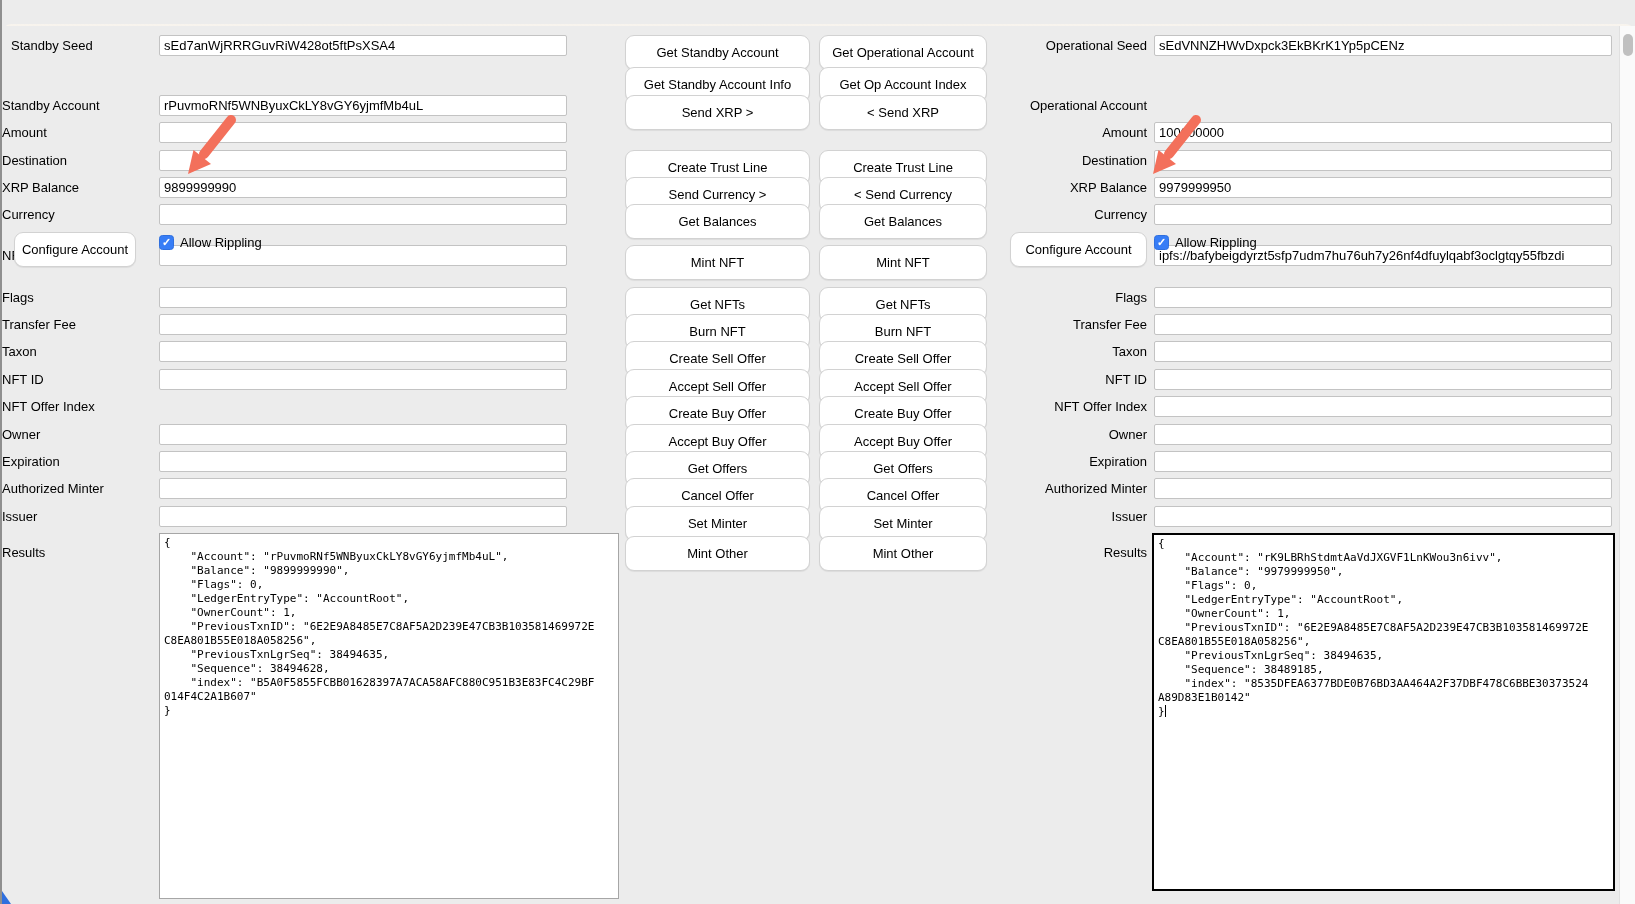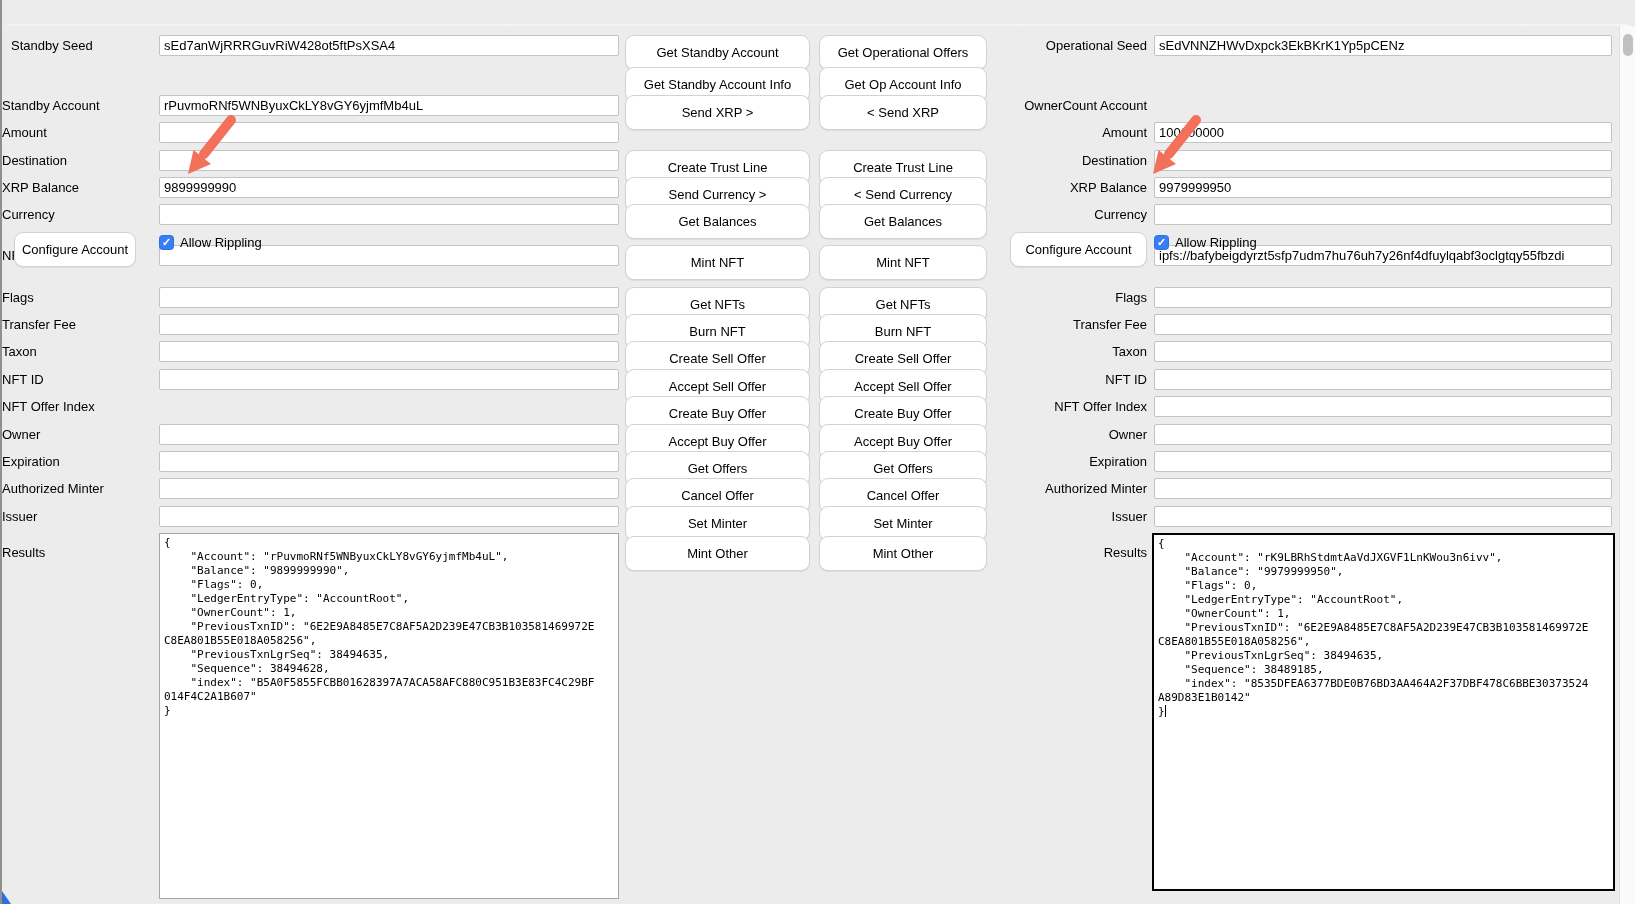--- a/index.html
+++ b/index.html
@@ -18,21 +18,21 @@
   .tl.green{left:49px;background:#27c93f;border:0.5px solid #1aab29;}
   
   .content{position:absolute;left:0;top:26px;right:0;bottom:0;background:#ececec;}
   .lbl{position:absolute;height:21px;line-height:21px;font-size:13px;color:#000;}
   .lblL{left:0;width:150px;text-align:left;}
   .lblL.seed{left:9px;width:150px;text-align:left;}
   .lblR{left:945px;width:200px;text-align:right;}
   input.field{position:absolute;height:21px;box-sizing:border-box;background:#fff;
     border:1px solid #c3c3c3;border-radius:2px;font-family:"Liberation Sans",sans-serif;
     font-size:13px;color:#000;padding:0 4px;outline:none;}
-  .fieldL{left:157px;width:460px;}
+  .fieldL{left:157px;width:408px;}
   .fieldR{left:1152px;width:458px;}
   .btn{position:absolute;height:35px;box-sizing:border-box;background:#fff;
     border:1px solid #d2d2d2;border-radius:9px;box-shadow:0 1px 1px rgba(0,0,0,.07);
     font-family:"Liberation Sans",sans-serif;font-size:13px;color:#000;
     text-align:center;line-height:19px;cursor:default;padding:0;}
   .bc1{left:623px;width:185px;}
   .bc2{left:817px;width:168px;}
   .cfgL{left:12px;width:122px;}
   .cfgR{left:1008px;width:137px;}
   
@@ -149,40 +149,40 @@
     <button class="btn bc1 y11">Burn NFT</button>
     <button class="btn bc1 y12">Create Sell Offer</button>
     <button class="btn bc1 y13">Accept Sell Offer</button>
     <button class="btn bc1 y14">Create Buy Offer</button>
     <button class="btn bc1 y15">Accept Buy Offer</button>
     <button class="btn bc1 y16">Get Offers</button>
     <button class="btn bc1 y17">Cancel Offer</button>
     <button class="btn bc1 y18">Set Minter</button>
     <button class="btn bc1 y19">Mint Other</button>
 
-    <button class="btn bc2 y1">Get Operational Offers</button>
-    <button class="btn bc2 y2">Get Op Account Info</button>
+    <button class="btn bc2 y1">Get Operational Account</button>
+    <button class="btn bc2 y2">Get Op Account Index</button>
     <button class="btn bc2 y3">&lt; Send XRP</button>
     <button class="btn bc2 y5">Create Trust Line</button>
     <button class="btn bc2 y6">&lt; Send Currency</button>
     <button class="btn bc2 y7">Get Balances</button>
     <button class="btn bc2 y9">Mint NFT</button>
     <button class="btn bc2 y10">Get NFTs</button>
     <button class="btn bc2 y11">Burn NFT</button>
     <button class="btn bc2 y12">Create Sell Offer</button>
     <button class="btn bc2 y13">Accept Sell Offer</button>
     <button class="btn bc2 y14">Create Buy Offer</button>
     <button class="btn bc2 y15">Accept Buy Offer</button>
     <button class="btn bc2 y16">Get Offers</button>
     <button class="btn bc2 y17">Cancel Offer</button>
     <button class="btn bc2 y18">Set Minter</button>
     <button class="btn bc2 y19">Mint Other</button>
 
     <div class="lbl lblR y1">Operational Seed</div>
-    <div class="lbl lblR y3">OwnerCount Account</div>
+    <div class="lbl lblR y3">Operational Account</div>
     <div class="lbl lblR y4">Amount</div>
     <div class="lbl lblR y5">Destination</div>
     <div class="lbl lblR y6">XRP Balance</div>
     <div class="lbl lblR y7">Currency</div>
     <div class="lbl lblR y9">NFT URI</div>
     <div class="lbl lblR y10">Flags</div>
     <div class="lbl lblR y11">Transfer Fee</div>
     <div class="lbl lblR y12">Taxon</div>
     <div class="lbl lblR y13">NFT ID</div>
     <div class="lbl lblR y14">NFT Offer Index</div>

